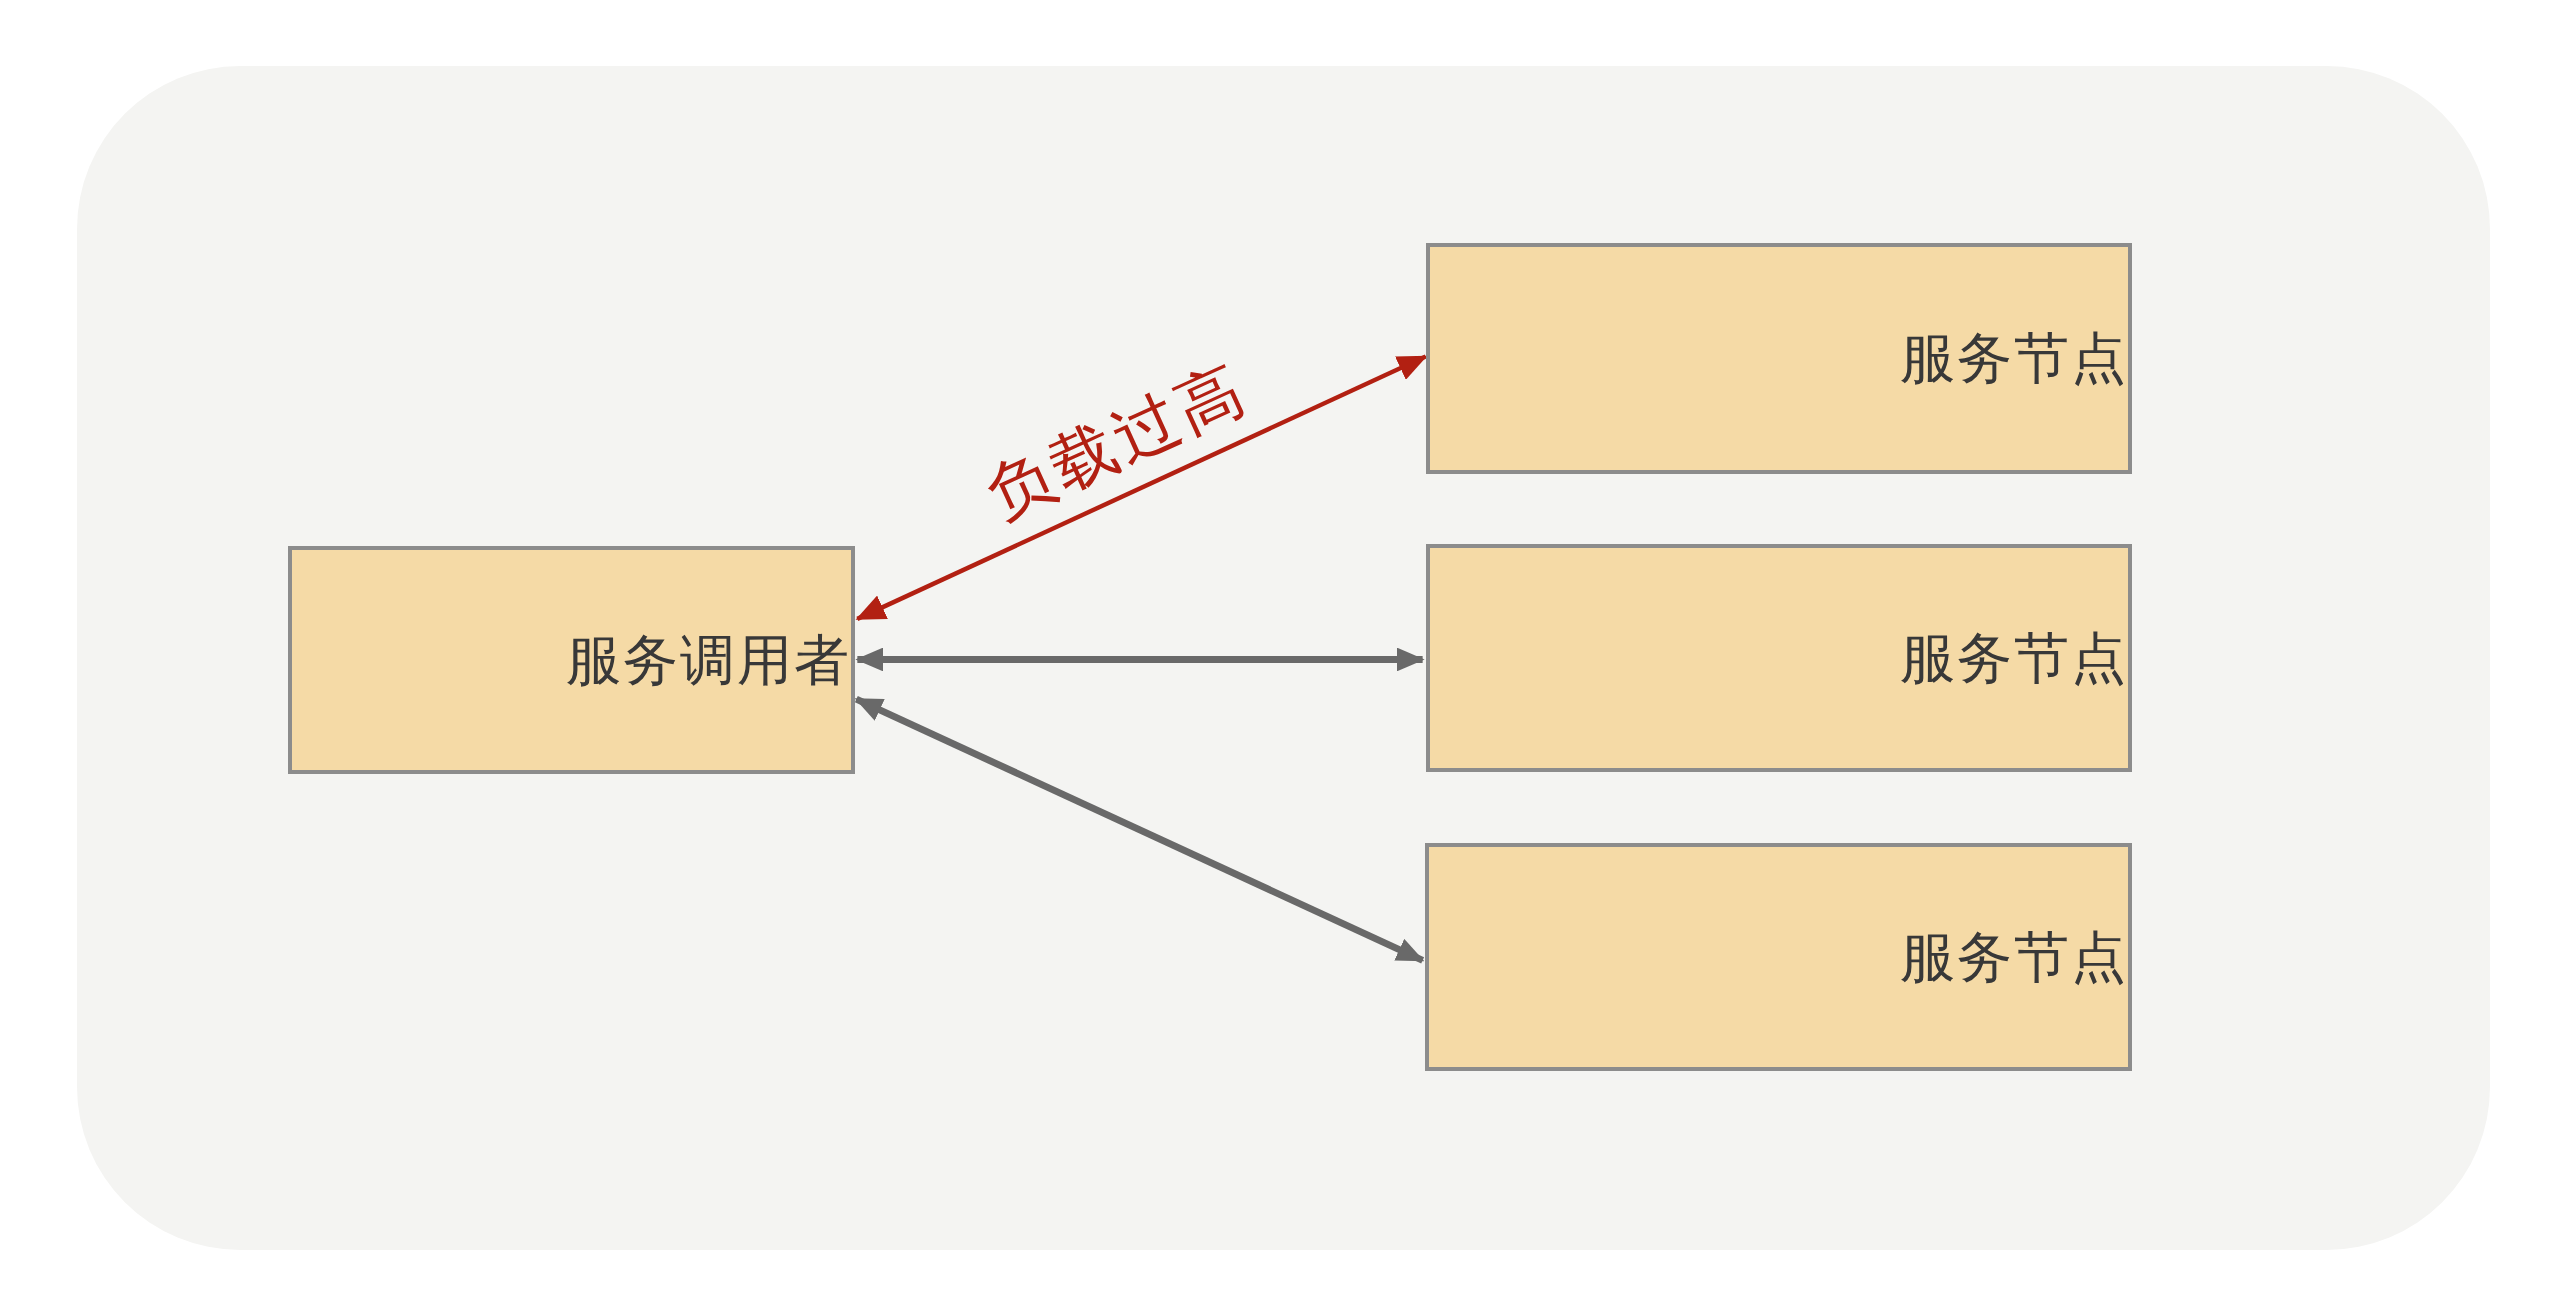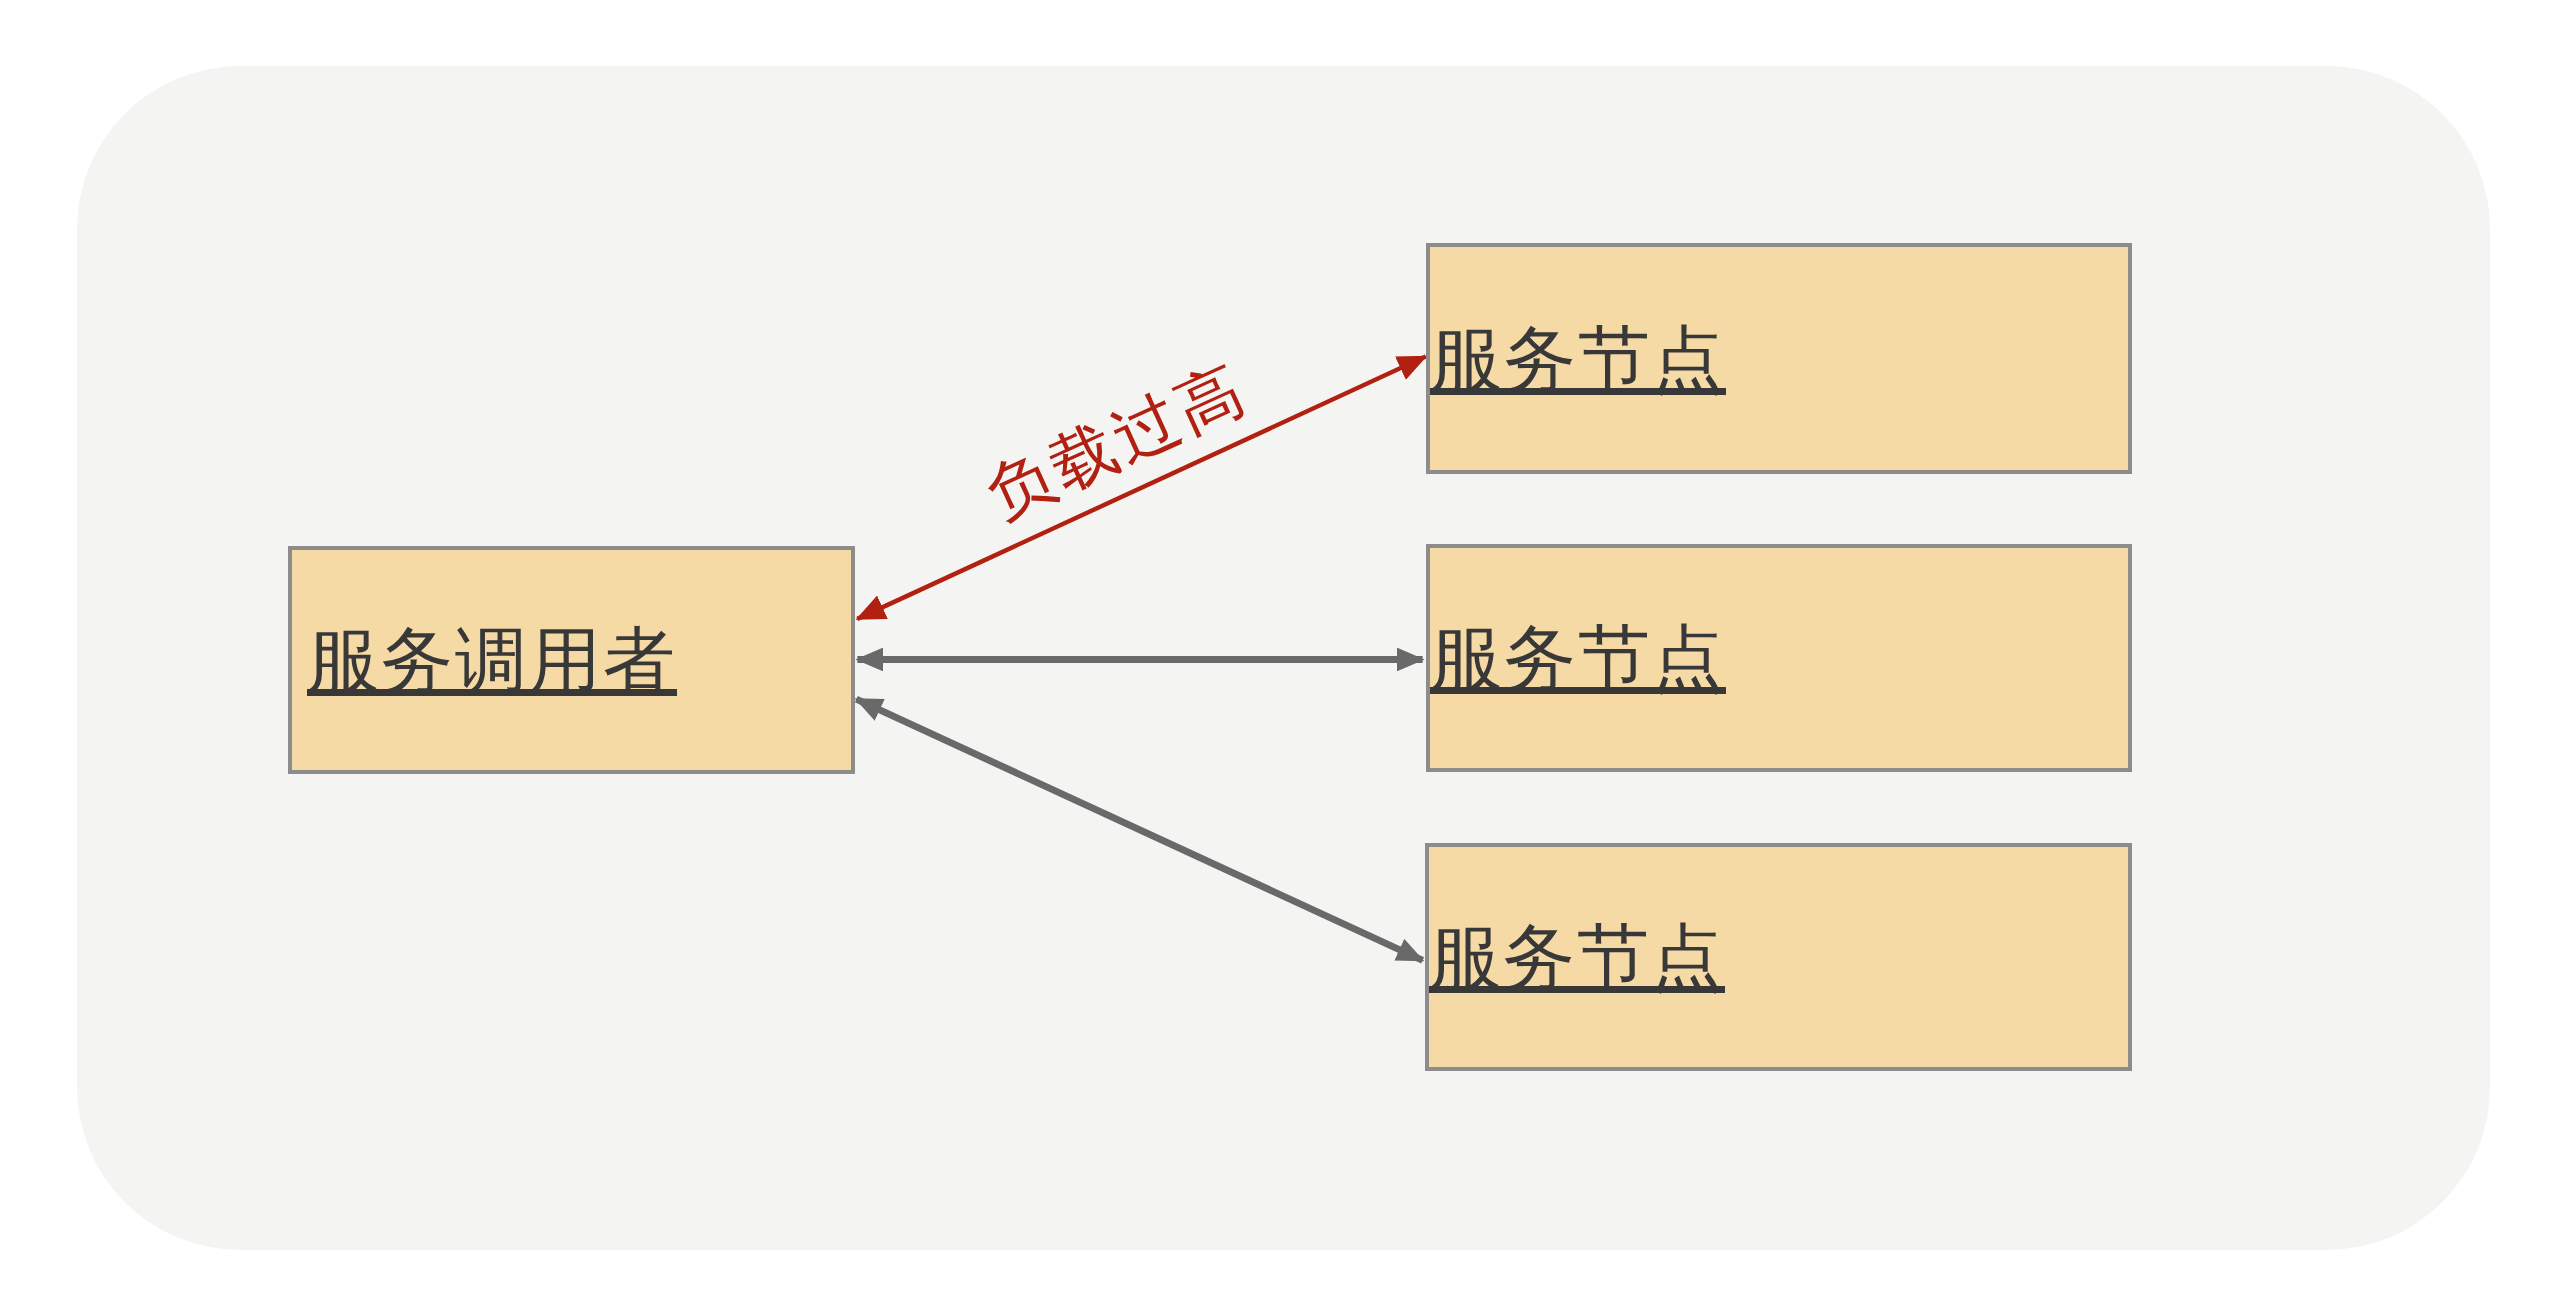--- a/index.html
+++ b/index.html
@@ -17,23 +17,23 @@
   #canvas{position:relative;width:2576px;height:1312px;overflow:hidden;}
   .panel{
     position:absolute;left:77px;top:66px;width:2413px;height:1184px;
     background:var(--panel);border-radius:163px;
   }
   .node{
     position:absolute;
     background:var(--box-fill);
     border:4px solid var(--box-border);
     color:var(--box-text);
-    display:flex;align-items:center;justify-content:flex-start;
+    display:flex;align-items:center;justify-content:flex-end;
     text-align:center;
-    font-size:72px;line-height:1.5;letter-spacing:2px;text-decoration:underline;
+    font-size:55px;line-height:1.5;letter-spacing:2px;
   }
   .node-caller{left:288px;top:546px;width:567px;height:228px;padding-left:15px;}
   .node-top{left:1426px;top:243px;width:706px;height:231px;}
   .node-middle{left:1426px;top:544px;width:706px;height:228px;}
   .node-bottom{left:1425px;top:843px;width:707px;height:228px;}
   svg.edges{position:absolute;left:0;top:0;width:2576px;height:1312px;pointer-events:none;}
   .edge-gray{stroke:var(--arrow-gray);stroke-width:7;fill:none;}
   .edge-red{stroke:var(--arrow-red);stroke-width:4.5;fill:none;}
   .head-gray{fill:var(--arrow-gray);}
   .head-red{fill:var(--arrow-red);}

